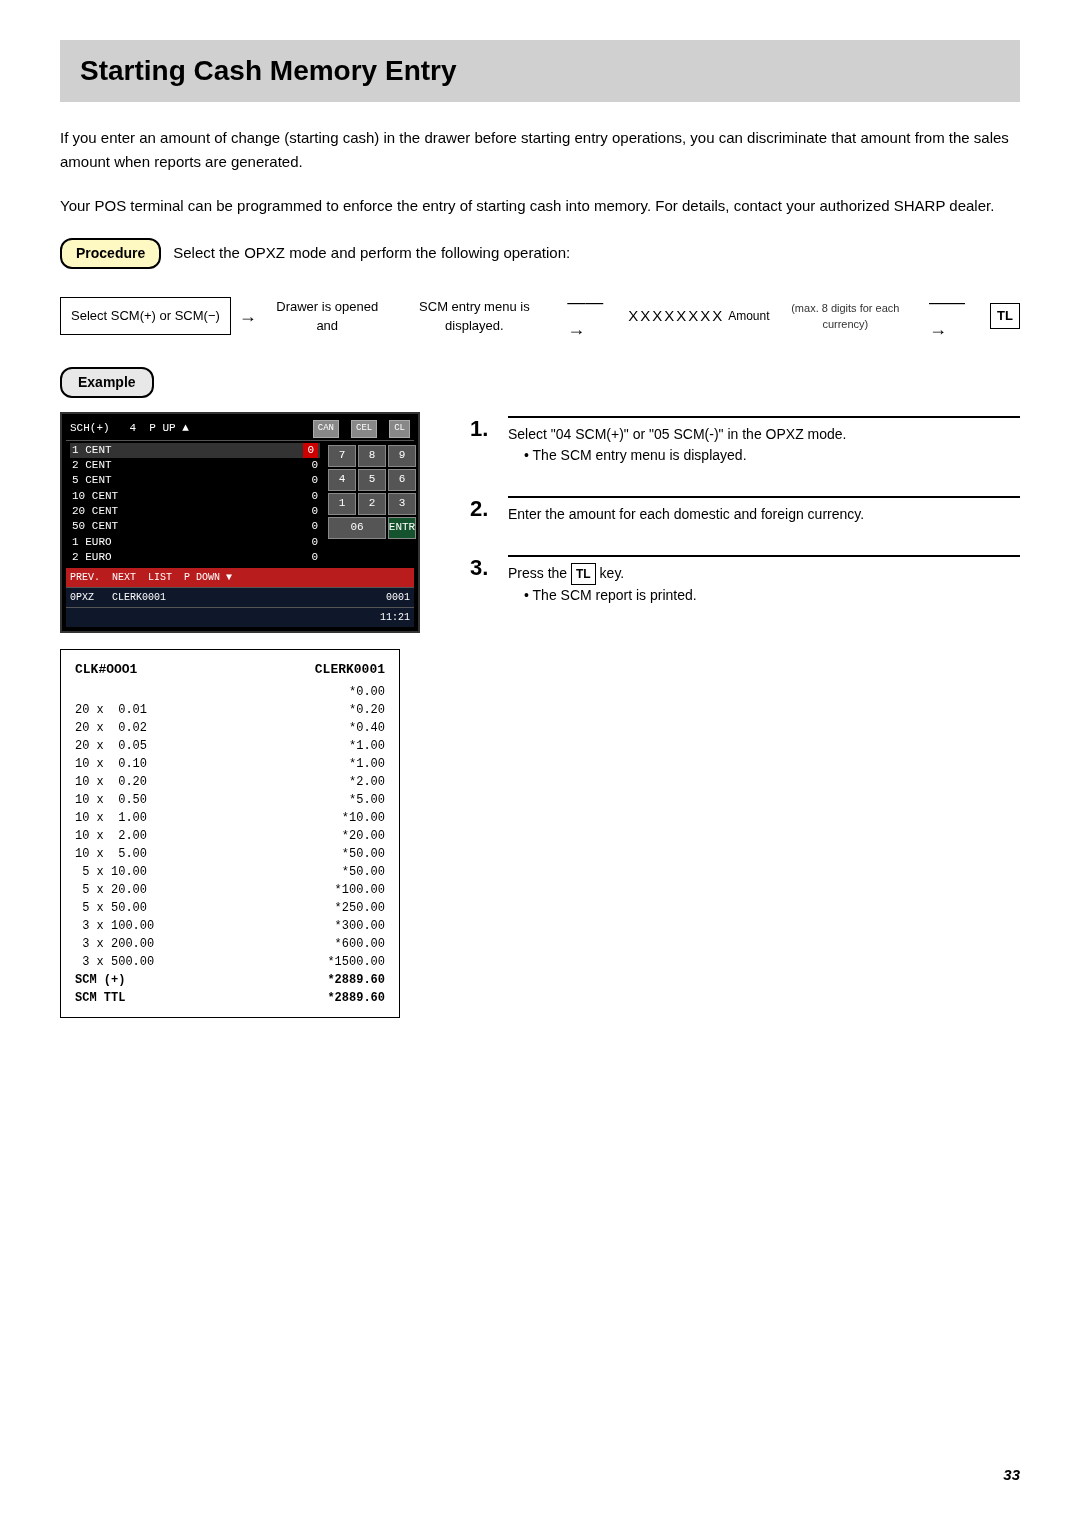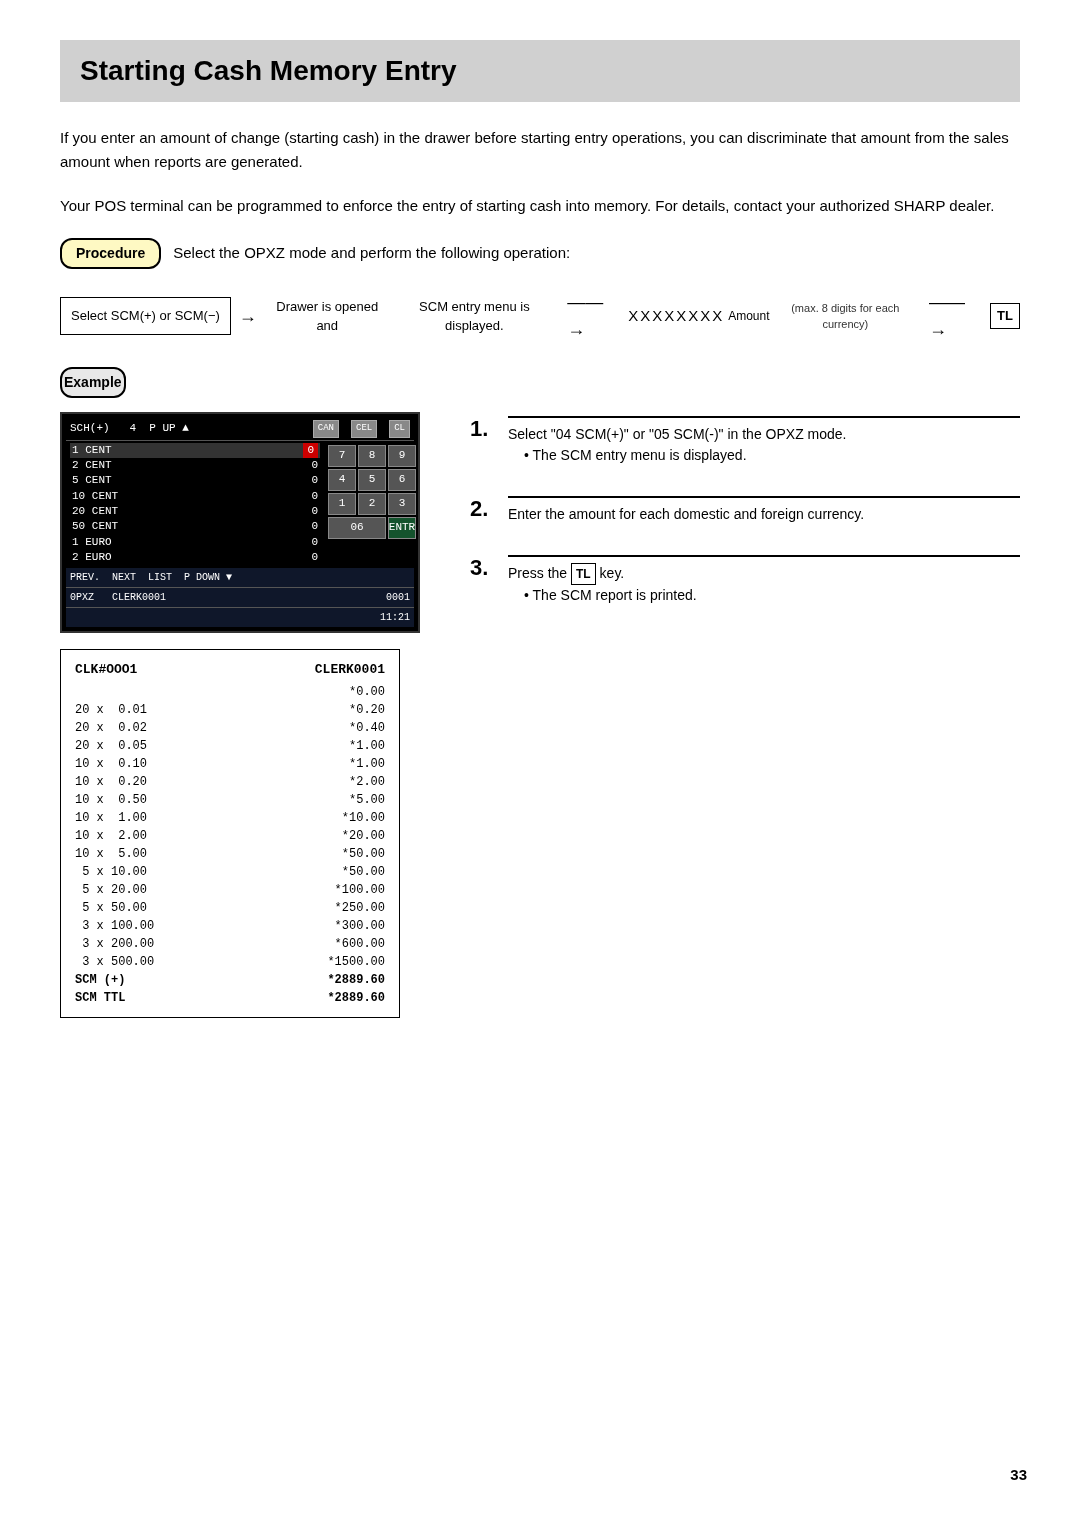--- a/index.html
+++ b/index.html
@@ -65,21 +65,21 @@
       padding: 2px 6px;
       font-size: 13px;
       font-weight: bold;
       display: inline-block;
     }
     .example-badge {
       display: inline-flex;
       align-items: center;
       border: 2px solid #000;
       border-radius: 12px;
-      padding: 3px 2px;
+      padding: 3px 16px;
       font-weight: bold;
       font-size: 14px;
       background: #e8e8e8;
       margin-bottom: 14px;
     }
     .example-section {
       margin-top: 10px;
     }
     .two-col {
       display: flex;
@@ -164,21 +164,21 @@
       font-size: 11px;
       font-family: 'Courier New', monospace;
       border: 1px solid #888;
     }
     .pos-num-btn.highlight { background: #cc0000; }
     .pos-num-btn.wide {
       grid-column: span 2;
       width: 58px;
     }
     .pos-bottom-bar {
-      background: #0f172a;
+      background: #b91c1c;
       color: #fff;
       font-size: 10px;
       padding: 2px 4px;
       display: flex;
       justify-content: space-between;
     }
     .pos-status-bar {
       background: #0f172a;
       color: #fff;
       font-size: 10px;
@@ -496,13 +496,13 @@
         <span class="step-number">3.</span>
         <div class="step-content">
           <p>Press the <span class="inline-tl">TL</span> key.</p>
           <p class="sub-bullet">• The SCM report is printed.</p>
         </div>
       </div>
     </div>
   </div>
 </div>
 
-<div class="page-number" style="position:fixed;bottom:40px;right:53px;font-size:15px;font-weight:bold;">33</div>
+<div class="page-number" style="position:fixed;bottom:40px;right:60px;font-size:15px;font-weight:bold;font-style:italic;">33</div>
 
 </body></html>

